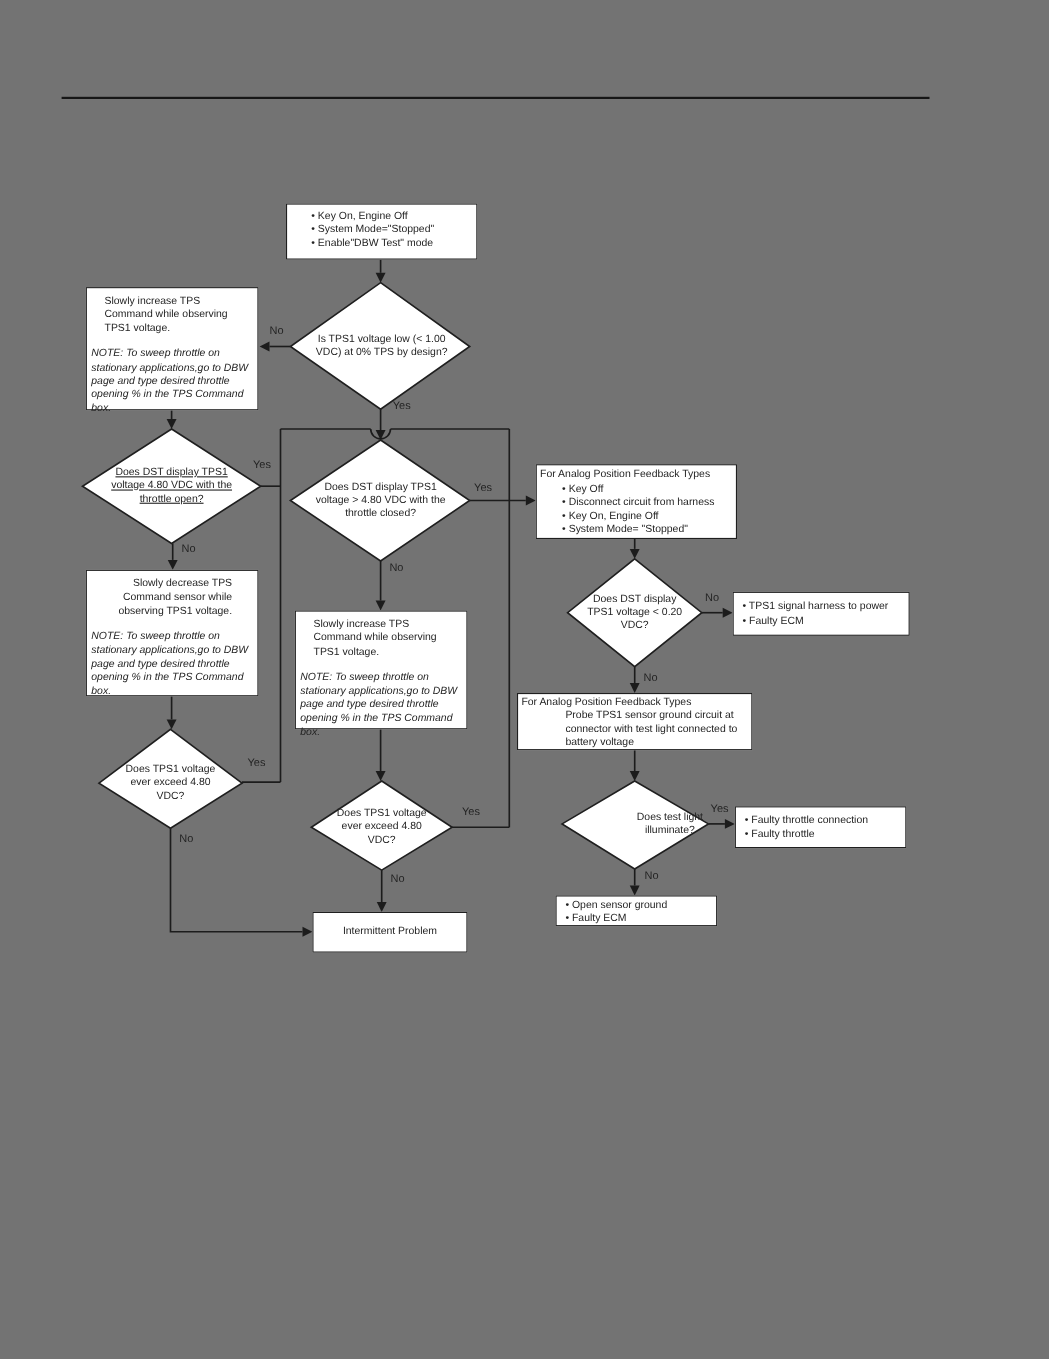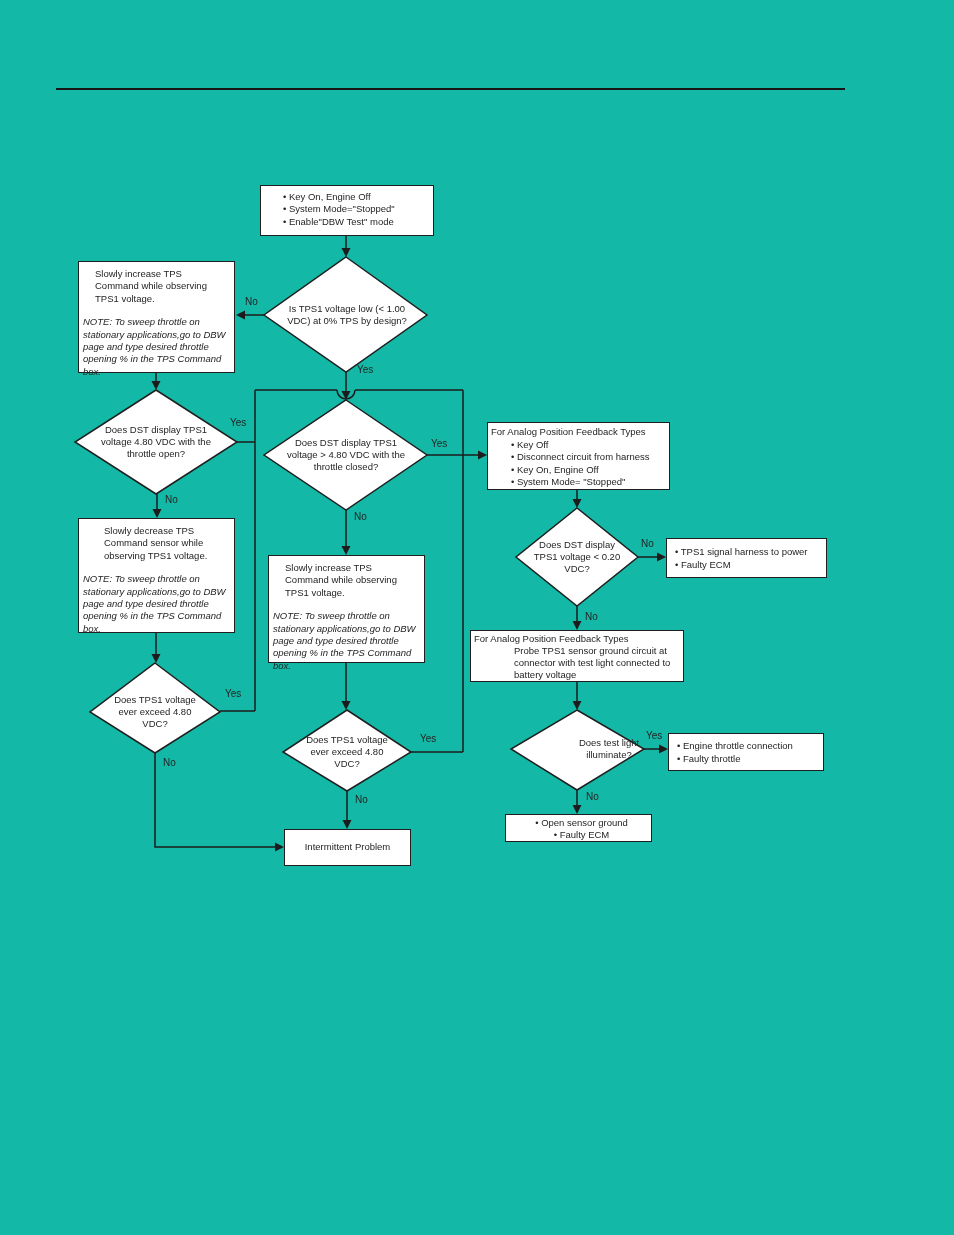--- a/index.html
+++ b/index.html
@@ -1,18 +1,18 @@
 <!DOCTYPE html>
 <html><head>
 <meta charset="utf-8">
 <style>
   * { margin:0; padding:0; box-sizing:border-box; }
   html,body { background:#ffffff; }
   .page {
-    position:relative; width:954px; height:1235px; background:#14b8a6;
+    position:relative; width:954px; height:1235px; background:#737373;
     font-family:"Liberation Sans", sans-serif; color:#222; overflow:hidden;
   }
   .rule { position:absolute; background:#161616; }
   svg.wires { position:absolute; left:0; top:0; }
   .node {
     position:absolute; background:#fff; border:1.4px solid #1f1f1f;
     font-size:9.5px; line-height:12.4px; color:#242424;
   }
   .dtext {
     position:absolute; text-align:center; font-size:9.5px; line-height:11.8px;
@@ -97,30 +97,30 @@
       <div>• Enable"DBW Test" mode</div>
     </div>
   </div>
 
   <div class="node" style="left:78px; top:261px; width:157px; height:112px; padding:6px 3px 0 4px;">
     <div style="margin-left:12px; width:122px;">Slowly increase TPS Command while observing TPS1 voltage.</div>
     <div class="note" style="margin-top:11px; width:148px;">NOTE: To sweep throttle on stationary applications,go to DBW page and type desired throttle opening % in the TPS Command box.</div>
   </div>
 
   <div class="node" style="left:78px; top:518px; width:157px; height:115px; padding:6px 3px 0 4px;">
-    <div style="margin-left:21px; width:124px;">Slowly decrease TPS Command sensor while observing TPS1 voltage.</div>
+    <div style="margin-left:4px; width:124px;text-align:right;">Slowly decrease TPS Command sensor while observing TPS1 voltage.</div>
     <div class="note" style="margin-top:11px; width:148px;">NOTE: To sweep throttle on stationary applications,go to DBW page and type desired throttle opening % in the TPS Command box.</div>
   </div>
 
   <div class="node" style="left:268px; top:555px; width:157px; height:108px; padding:6px 3px 0 4px;">
     <div style="margin-left:12px; width:122px;">Slowly increase TPS Command while observing TPS1 voltage.</div>
     <div class="note" style="margin-top:11px; width:148px;">NOTE: To sweep throttle on stationary applications,go to DBW page and type desired throttle opening % in the TPS Command box.</div>
   </div>
 
-  <div class="node center-box" style="left:284px; top:829px; width:127px; height:37px;">
+  <div class="node center-box" style="left:284px; top:829px; width:141px; height:37px;">
     <div>Intermittent Problem</div>
   </div>
 
   <div class="node" style="left:487px; top:422px; width:183px; height:68px; padding:3px 2px 0 3px; line-height:12.5px;">
     <div>For Analog Position Feedback Types</div>
     <div class="bullets" style="margin-left:20px;">
       <div>• Key Off</div>
       <div>• Disconnect circuit from harness</div>
       <div>• Key On, Engine Off</div>
       <div>• System Mode= "Stopped"</div>
@@ -134,34 +134,34 @@
     </div>
   </div>
 
   <div class="node" style="left:470px; top:630px; width:214px; height:52px; padding:2px 2px 0 3px; line-height:12px;">
     <div>For Analog Position Feedback Types</div>
     <div style="margin-left:40px; width:178px;">Probe TPS1 sensor ground circuit at connector with test light connected to battery voltage</div>
   </div>
 
   <div class="node" style="left:668px; top:733px; width:156px; height:38px; padding:5px 2px 0 8px; line-height:13px;">
     <div class="bullets">
-      <div>• Engine throttle connection</div>
+      <div>• Faulty throttle connection</div>
       <div>• Faulty throttle</div>
     </div>
   </div>
 
-  <div class="node" style="left:505px; top:814px; width:147px; height:28px; padding:2px 2px 0 8px; line-height:11.5px;text-align:center;">
+  <div class="node" style="left:505px; top:814px; width:147px; height:28px; padding:2px 2px 0 8px; line-height:11.5px;">
     <div class="bullets">
       <div>• Open sensor ground</div>
       <div>• Faulty ECM</div>
     </div>
   </div>
 
   <div class="dtext" style="left:277px; top:303px; width:140px;">Is TPS1 voltage low (&lt; 1.00 VDC) at 0% TPS by design?</div>
-  <div class="dtext" style="left:93px; top:424px; width:126px;">Does DST display TPS1 voltage 4.80 VDC with the throttle open?</div>
+  <div class="dtext" style="left:93px; top:424px; width:126px;text-decoration:underline;">Does DST display TPS1 voltage 4.80 VDC with the throttle open?</div>
   <div class="dtext" style="left:281px; top:437px; width:130px;">Does DST display TPS1 voltage &gt; 4.80 VDC with the throttle closed?</div>
   <div class="dtext" style="left:108px; top:694px; width:94px;">Does TPS1 voltage ever exceed 4.80 VDC?</div>
   <div class="dtext" style="left:300px; top:734px; width:94px;">Does TPS1 voltage ever exceed 4.80 VDC?</div>
   <div class="dtext" style="left:528px; top:539px; width:98px;">Does DST display TPS1 voltage &lt; 0.20 VDC?</div>
   <div class="dtext" style="left:571px; top:737px; width:76px;">Does test light illuminate?</div>
 
   <span class="lbl" style="left:245px; top:296px;">No</span>
   <span class="lbl" style="left:357px; top:364px;">Yes</span>
   <span class="lbl" style="left:230px; top:417px;">Yes</span>
   <span class="lbl" style="left:165px; top:494px;">No</span>

